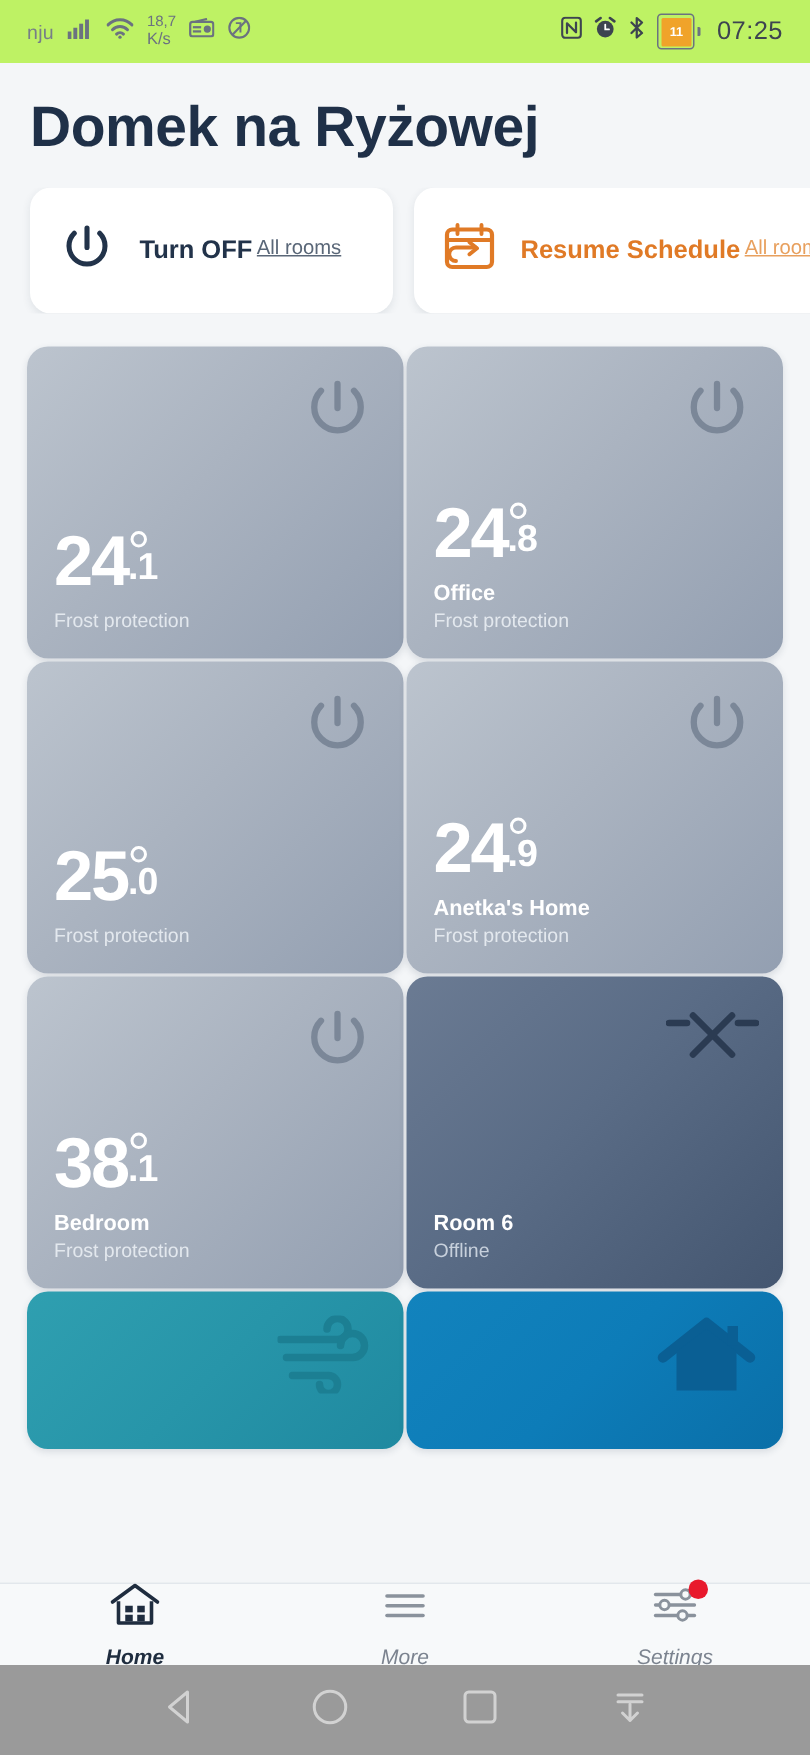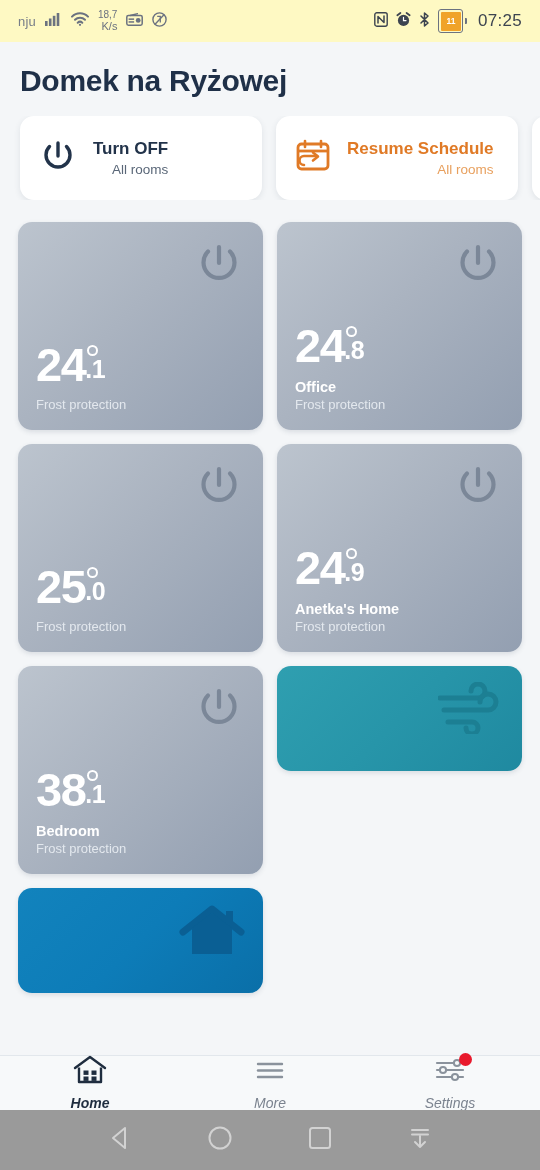--- a/index.html
+++ b/index.html
@@ -6,29 +6,29 @@
   html,body { width:540px; height:1170px; overflow:hidden; }
   body {
     font-family:"Liberation Sans", sans-serif;
     background:#f4f6f8;
     -webkit-font-smoothing:antialiased;
   }
 
   
   .statusbar {
     height:42px; width:100%;
-    background:#fef9c3;
+    background:#bef264;
     display:flex; align-items:center;
     padding:0 18px;
     color:#6b7280;
   }
   .sb-left { display:flex; align-items:center; gap:9px; flex:1; }
   .sb-right { display:flex; align-items:center; gap:8px; }
   .carrier { font-size:13px; color:#777e88; letter-spacing:.2px; }
-  .netspeed { display:flex; flex-direction:column; align-items:flex-end;
+  .netspeed { display:flex; flex-direction:column; align-items:flex-start;
               line-height:1; font-size:9.5px; color:#6b7280; }
   .netspeed span:first-child { font-size:10px; }
   .netspeed span:last-child { font-size:11px; margin-top:1px; }
   .clock { font-size:17px; color:#3d4450; margin-left:3px; letter-spacing:.3px; }
   .batt {
     display:flex; align-items:center;
   }
   .batt-body {
     width:25px; height:24px; border:1.6px solid #6b7280; border-radius:3px;
     position:relative; display:flex; align-items:center; padding:1.5px;
@@ -37,49 +37,49 @@
     background:#f0a32a; height:100%; border-radius:1px;
     display:flex; align-items:center; justify-content:center;
     color:#ffffff; font-size:8.5px; font-weight:bold; width:100%;
   }
   .batt-tip {
     width:2px; height:6px; background:#6b7280; margin-left:1.5px; border-radius:0 1px 1px 0;
   }
 
   
   .page-title {
-    font-size:30px; font-weight:bold; color:#1f3048;
+    font-size:38px; font-weight:bold; color:#1f3048;
     padding:22px 20px 18px 20px; letter-spacing:-.3px;
   }
 
   
   .actions {
     display:flex; gap:14px;
     padding:0 0 0 20px;
     overflow:hidden;
   }
   .action-card {
     background:#ffffff; border-radius:14px;
     height:84px; min-width:242px;
     display:flex; align-items:center; gap:15px;
     padding:0 18px;
     box-shadow:0 2px 6px rgba(40,55,75,.10);
     flex-shrink:0;
   }
-  .action-text { display:flex; flex-direction:column; gap:3px;align-items:flex-end; }
+  .action-text { display:flex; flex-direction:row; gap:3px; }
   .action-title { font-size:17px; font-weight:bold; line-height:1.15; white-space:nowrap; }
-  .action-sub { font-size:13.5px; line-height:1.15; white-space:nowrap; }
+  .action-sub { font-size:13.5px; line-height:1.15; white-space:nowrap;text-decoration:underline; }
   .ac-dark .action-title { color:#22334a; }
   .ac-dark .action-sub { color:#5a6778; }
   .ac-orange .action-title { color:#e07a26; }
   .ac-orange .action-sub { color:#e8a05e; }
 
   
   .grid {
-    display:grid; grid-template-columns:1fr 1fr; gap:14px;
+    display:grid; grid-template-columns:1fr 1fr; gap:2px;
     padding:22px 18px 0 18px;
   }
   .room {
     position:relative; height:208px; border-radius:14px;
     padding:16px 18px; overflow:hidden;
     box-shadow:0 2px 5px rgba(40,55,75,.13);
     display:flex; flex-direction:column; justify-content:flex-end;
   }
   .room.on   { background:linear-gradient(135deg,#bcc4ce 0%,#aab3c0 45%,#939fb1 100%); }
   .room.off  { background:linear-gradient(135deg,#6b7b93 0%,#5a6c86 45%,#445670 100%); }
@@ -329,20 +329,32 @@
       <span class="temp-int">38</span>
       <span class="temp-frac-col">
         <span class="deg"></span>
         <span class="temp-frac">.1</span>
       </span>
     </div>
     <div class="room-name">Bedroom</div>
     <div class="room-status">Frost protection</div>
   </div>
 
+  <div class="room off">
+    <span class="room-icon">
+      <svg width="62" height="52" viewBox="0 0 62 52">
+        <line x1="18" y1="12" x2="44" y2="38" stroke="#2b3b52" stroke-width="4.4" stroke-linecap="round"></line>
+        <line x1="44" y1="12" x2="18" y2="38" stroke="#2b3b52" stroke-width="4.4" stroke-linecap="round"></line>
+        <line x1="2" y1="17" x2="14" y2="17" stroke="#2b3b52" stroke-width="4.4" stroke-linecap="round"></line>
+        <line x1="48" y1="17" x2="60" y2="17" stroke="#2b3b52" stroke-width="4.4" stroke-linecap="round"></line>
+      </svg>
+    </span>
+    <div class="room-name">Room 6</div>
+    <div class="room-status">Offline</div>
+  </div>
 
   <div class="room partial teal">
     <span class="partial-icon">
       <svg width="66" height="52" viewBox="0 0 66 52">
         <path d="M2 16 H40 a7 7 0 1 0 -7 -7" stroke="#1c7f93" stroke-width="5" fill="none" stroke-linecap="round"></path>
         <path d="M6 28 H50 a8 8 0 1 0 -8 -8" stroke="#1c7f93" stroke-width="5" fill="none" stroke-linecap="round"></path>
         <path d="M10 40 H34 a6 6 0 1 1 -6 6" stroke="#1c7f93" stroke-width="5" fill="none" stroke-linecap="round"></path>
       </svg>
     </span>
   </div>

